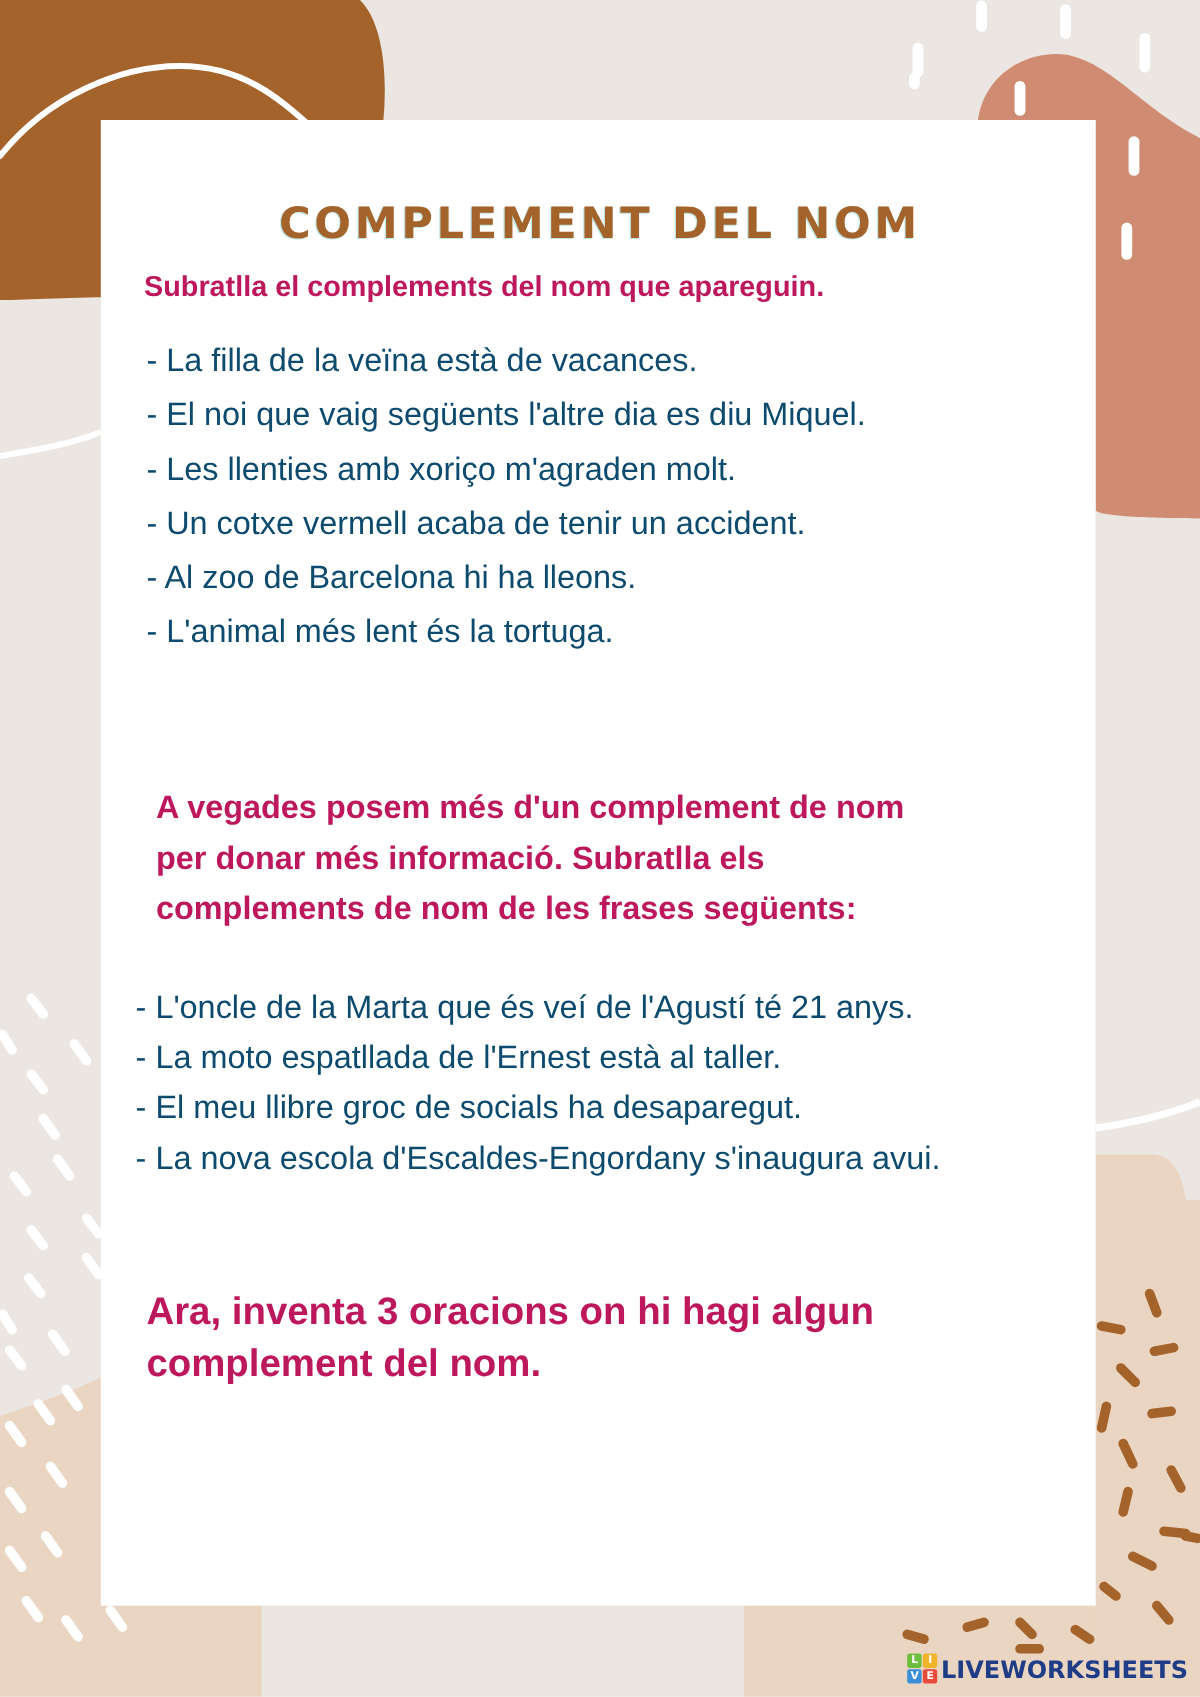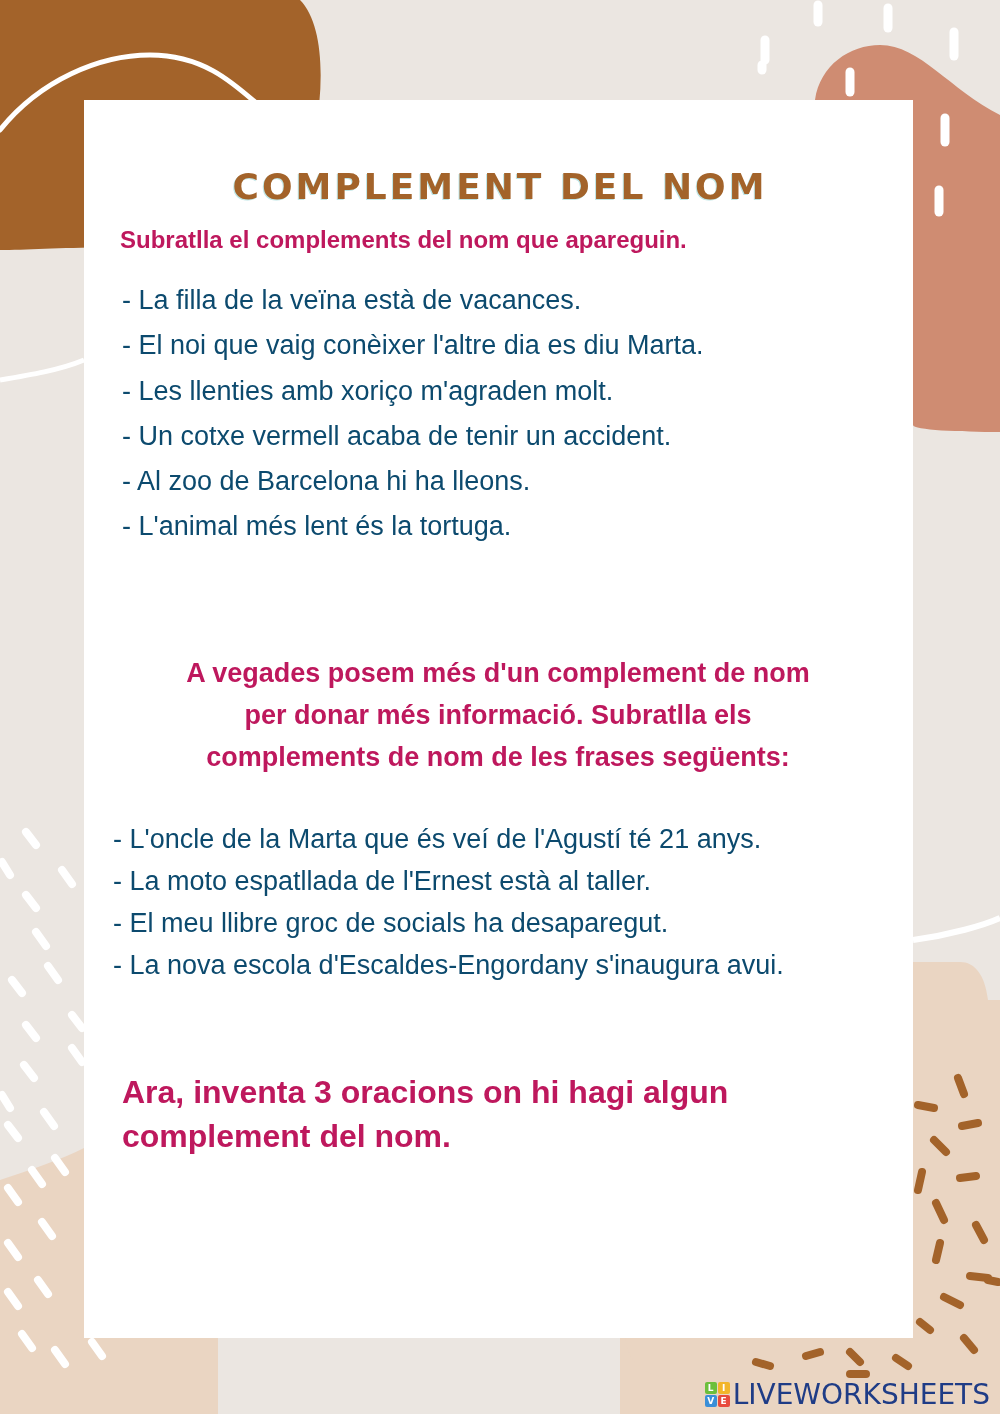--- a/index.html
+++ b/index.html
@@ -18,34 +18,34 @@
     font-family: "DejaVu Sans", sans-serif; font-weight: bold;
     font-size: 36px; letter-spacing: 3px; color: #a3632a;
     text-shadow: -1px 1px 0 #bfe6e6;
     margin-top: 44px;
   }
   .bold { font-weight: bold; color: #be185d; }
   .txt { color: #0c4a6e; }
   .block { position: absolute; }
   .instr1 { left: 120px; top: 226px; font-size: 24px; }
   .list1 { left: 122px; top: 278px; font-size: 27px; line-height: 45.3px; }
-  .instr2 { left: 103px; top: 652px; font-size: 27px; line-height: 42px; width: 790px; text-align: center; }
+  .instr2 { left: 130px; top: 652px; font-size: 27px; line-height: 42px; width: 790px; }
   .list2 { left: 113px; top: 818px; font-size: 27px; line-height: 42px; }
   .instr3 { left: 122px; top: 1070px; font-size: 32px; line-height: 44px; width: 700px; }
   .brand {
     position: absolute; right: 10px; top: 1378px; display: flex; align-items: center;
     gap: 3px;
   }
   .live-logo { display: grid; grid-template-columns: 12px 12px; grid-template-rows: 12px 12px; gap: 1px; }
   .live-logo span {
     font-family: "DejaVu Sans", sans-serif; font-size: 9px; font-weight: bold; color: #fff;
     display: flex; align-items: center; justify-content: center; border-radius: 2px;
   }
   .brand-text {
-    font-family: "DejaVu Sans", sans-serif; font-weight: normal; font-size: 28px;
+    font-family: "DejaVu Sans", sans-serif; font-weight: bold; font-size: 20px;
     color: #1f3c86; letter-spacing: 0px; text-align: center;
   }
 </style>
 </head>
 <body>
 
 <svg class="bg" viewBox="0 0 1000 1414" xmlns="http://www.w3.org/2000/svg">
 
   <path d="M0,0 L300,0 C330,30 325,120 300,190 C275,245 200,250 140,248 C80,246 30,250 0,250 Z" fill="#a3632a"></path>
 
@@ -123,21 +123,21 @@
 </svg>
 
 <div class="sheet"></div>
 
 <div class="title">COMPLEMENT DEL NOM</div>
 
 <div class="block instr1 bold">Subratlla el complements del nom que apareguin.</div>
 
 <div class="block list1 txt">
   <div>- La filla de la veïna està de vacances.</div>
-  <div>- El noi que vaig conèixer l'altre dia es diu Marta.</div>
+  <div>- El noi que vaig següents l'altre dia es diu Miquel.</div>
   <div>- Les llenties amb xoriço m'agraden molt.</div>
   <div>- Un cotxe vermell acaba de tenir un accident.</div>
   <div>- Al zoo de Barcelona hi ha lleons.</div>
   <div>- L'animal més lent és la tortuga.</div>
 </div>
 
 <div class="block instr2 bold">
   <div>A vegades posem més d'un complement de nom</div>
   <div>per donar més informació. Subratlla els</div>
   <div>complements de nom de les frases següents:</div>

